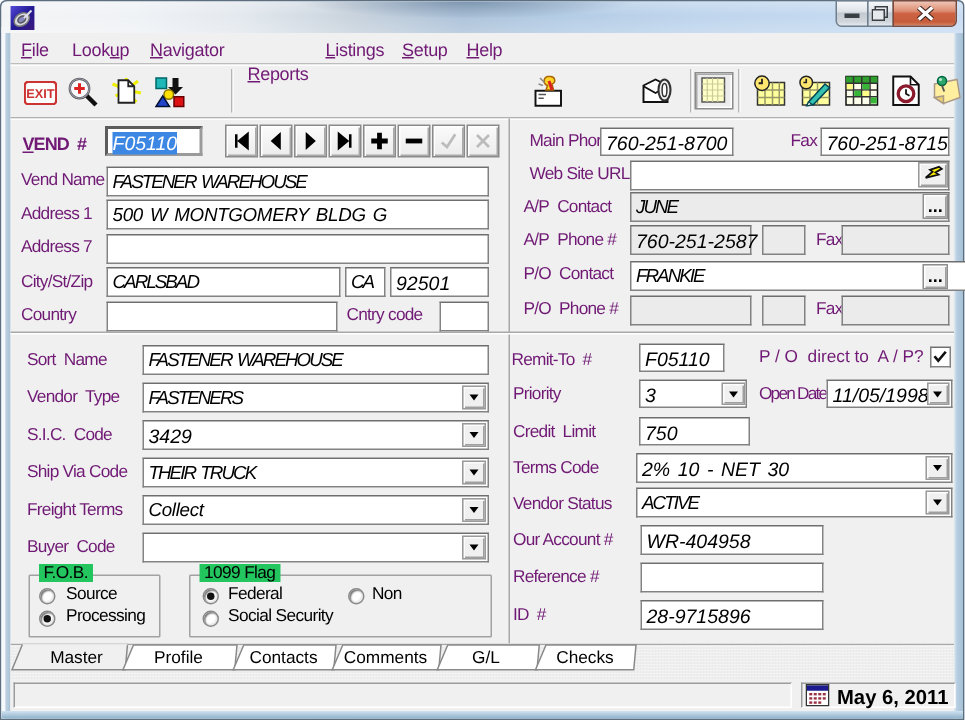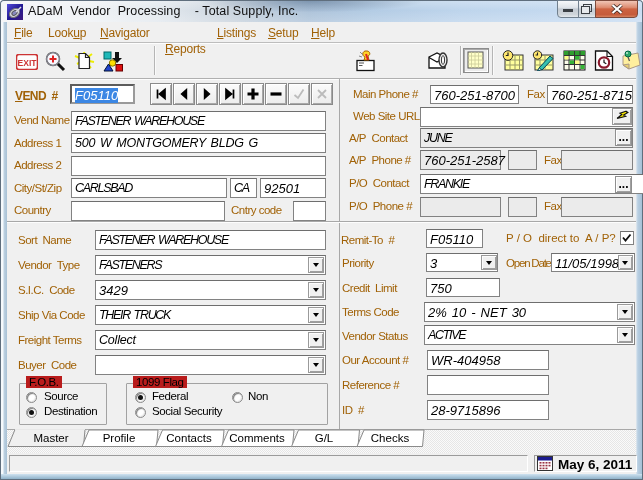--- a/index.html
+++ b/index.html
@@ -12,34 +12,34 @@
 #bright{position:absolute;left:636px;top:18px;width:6px;height:461px;background:linear-gradient(to right,#e3eaf0 0,#b9cfe2 30%,#a5c0d6 100%);}
 #bbot{position:absolute;left:1px;top:474px;width:641px;height:5px;background:linear-gradient(#cfe2f0,#8fb2c9);}
 #titlebar{position:absolute;left:1px;top:1px;width:641px;height:21px;border-radius:4px 4px 0 0;
  background:
  radial-gradient(ellipse 150px 15px at 310px 0px, rgba(70,100,134,0.55), rgba(70,100,134,0) 75%),
  linear-gradient(to bottom, rgba(255,255,255,0.26) 0%, rgba(255,255,255,0.02) 45%, rgba(255,255,255,0.20) 100%),
  linear-gradient(to right,#f3f4f6 0%,#eff2f5 14%,#e2e8ee 25%,#c9d3dd 36%,#acc2d9 48%,#b2cbe4 58%,#bdd4ec 72%,#c8dcf2 100%);}
 #titlebar .ttext{position:absolute;left:27px;top:3px;font-size:12.5px;color:#101010;letter-spacing:0.1px;}
 
 #client{position:absolute;left:7px;top:22px;width:629px;height:452px;background:#f0f0f0;}
-.lbl{position:absolute;font-size:11.5px;letter-spacing:-0.5px;color:#a16207;white-space:pre;}
+.lbl{position:absolute;font-size:11.5px;letter-spacing:-0.5px;color:#701a75;white-space:pre;}
 .fld{position:absolute;background:#fff;border:1px solid #828282;border-top-color:#6e6e6e;font-size:12.5px;letter-spacing:-1.3px;word-spacing:1.4px;color:#000;white-space:pre;padding:2px 0 0 3px;box-sizing:border-box;font-style:italic;}
 .num{font-size:13px;letter-spacing:0px;}
 .gray{background:#ebebeb;}
 .vline{position:absolute;width:1px;background:#a8a8a8;}
 .hline{position:absolute;height:1px;background:#a8a8a8;}
 .whline{position:absolute;height:1px;background:#fdfdfd;}
 .navbtn{position:absolute;background:linear-gradient(#fbfbfb,#ececec);border:1px solid #8a8a8a;box-shadow:inset 1px 1px 0 #ffffff, inset -1px -1px 0 #a9a9a9;box-sizing:border-box;}
 .cbbtn{position:absolute;background:#f0f0f0;border:1px solid #9a9a9a;box-shadow:inset 1px 1px 0 #fcfcfc, inset -1px -1px 0 #9f9f9f;box-sizing:border-box;}
 .mnu{font-size:12px;letter-spacing:-0.2px;}
 .arr::after{content:"";position:absolute;left:50%;top:50%;margin-left:-3.5px;margin-top:-2px;border-left:3.5px solid transparent;border-right:3.5px solid transparent;border-top:4px solid #000;}
 .dotbtn{position:absolute;background:#f1f1f1;border:1px solid #8f8f8f;box-shadow:inset 1px 1px 0 #fff, inset -1px -1px 0 #a0a0a0;box-sizing:border-box;font-weight:bold;font-size:12px;text-align:center;}
 .grp{position:absolute;border:1px solid #a2a2a2;border-radius:1px;}
-.grplbl{position:absolute;top:-8px;left:6px;background:#b91c1c;font-size:11.5px;letter-spacing:-0.4px;padding:0 3px;}
+.grplbl{position:absolute;top:-8px;left:6px;background:#22c55e;font-size:11.5px;letter-spacing:-0.4px;padding:0 3px;}
 .radio{position:absolute;width:11px;height:11px;border-radius:50%;background:#fff;box-shadow:inset 1px 1px 1px #7d7d7d, inset -1px -1px 1px #e8e8e8;border:1px solid #888;box-sizing:border-box;}
 .radio.on::after{content:"";position:absolute;left:2px;top:2px;width:5px;height:5px;border-radius:50%;background:#111;}
 .rtext{position:absolute;font-size:11.5px;letter-spacing:-0.4px;}
 u{text-decoration:underline;text-underline-offset:1px;}
 </style>
 </head>
 <body>
 <div id="win">
 <div id="framebg"></div>
     <div id="bleft"></div>
@@ -53,21 +53,20 @@
     <ellipse cx="7.5" cy="9" rx="2.8" ry="2" fill="#8a8ac0" stroke="#555" transform="rotate(-35 7.5 9)"></ellipse>
     <line x1="9" y1="8" x2="14" y2="3" stroke="#dddde8" stroke-width="1.4"></line>
     <defs>
           <linearGradient id="icg" x1="0" y1="0" x2="1" y2="1">
       <stop offset="0" stop-color="#5a50e0" stop-opacity="0.9"></stop>
             <stop offset="0.5" stop-color="#201890" stop-opacity="0.9"></stop>
             <stop offset="1" stop-color="#401878" stop-opacity="0.9"></stop>
     </linearGradient>
         </defs>
   </svg>
-  <span class="ttext">ADaM&nbsp; Vendor&nbsp; Processing&nbsp;&nbsp;&nbsp; - Total Supply, Inc.</span>
 
   <div style="position:absolute;left:556px;top:-1px;width:81px;height:18px;">
     <div style="position:absolute;left:0;top:0;width:22px;height:18px;border:1px solid #707f8d;border-radius:0 0 0 4px;background:linear-gradient(#f6f8fa 0%,#dfe4e9 40%,#c3cad2 50%,#d0d6db 85%,#e5eaee 100%);box-sizing:border-box;"></div>
     <div style="position:absolute;left:21px;top:0;width:18px;height:18px;border:1px solid #707f8d;background:linear-gradient(#f6f8fa 0%,#dfe4e9 40%,#c3cad2 50%,#d0d6db 85%,#e5eaee 100%);box-sizing:border-box;"></div>
     <div style="position:absolute;left:38px;top:0;width:43px;height:18px;border:1px solid #7c4a3c;border-radius:0 0 4px 0;background:linear-gradient(#f0c5b5 0%,#dd8d72 40%,#cd6342 50%,#c55c3c 85%,#d8825e 100%);box-sizing:border-box;"></div>
     <div style="position:absolute;left:6px;top:9px;width:10px;height:3px;background:#3a3f44;"></div>
     <svg style="position:absolute;left:24px;top:4px" width="12" height="10">
       <rect x="2.5" y="0.5" width="8" height="7" fill="none" stroke="#3a3f44"></rect>
       <rect x="0.5" y="2.5" width="8" height="7" fill="#e6e9ec" stroke="#3a3f44"></rect>
     </svg>
@@ -209,33 +208,33 @@
             </svg></div>
 <div class="navbtn" style="left:161px;top:0;width:22px;height:22px;"><svg width="20" height="20">
               <path d="M6 6 L14 14 M14 6 L6 14" stroke="#bbb" stroke-width="1.8"></path>
             </svg></div>
 </div>
 
 <div class="lbl" style="left:7px;top:92px;">Vend Name</div>
 <div class="fld" style="left:64px;top:89px;width:255px;height:20px;">FASTENER WAREHOUSE</div>
 <div class="lbl" style="left:7px;top:115px;">Address 1</div>
 <div class="fld" style="left:64px;top:111px;width:255px;height:20px;"><span style="font-size:12.5px;letter-spacing:-0.2px">500 W MONTGOMERY BLDG G</span></div>
-<div class="lbl" style="left:7px;top:137px;">Address 2</div>
+<div class="lbl" style="left:7px;top:137px;">Address 7</div>
 <div class="fld" style="left:64px;top:134px;width:255px;height:20px;"></div>
 <div class="lbl" style="left:7px;top:160px;">City/St/Zip</div>
 <div class="fld" style="left:64px;top:156px;width:156px;height:20px;">CARLSBAD</div>
 <div class="fld" style="left:223px;top:156px;width:27px;height:20px;">CA</div>
 <div class="fld num" style="left:253px;top:156px;width:66px;height:20px;">92501</div>
 <div class="lbl" style="left:7px;top:182px;">Country</div>
 <div class="fld" style="left:64px;top:179px;width:154px;height:20px;"></div>
 <div class="lbl" style="left:224px;top:182px;">Cntry code</div>
 <div class="fld" style="left:286px;top:179px;width:33px;height:20px;"></div>
 
 <div class="lbl" style="left:346px;top:66px;">Main Phone #</div>
-<div class="fld num" style="left:423px;top:63px;width:89px;height:19px;">760-251-8700</div>
+<div class="fld num" style="left:393px;top:63px;width:89px;height:19px;">760-251-8700</div>
 <div class="lbl" style="left:520px;top:66px;">Fax</div>
 <div class="fld num" style="left:540px;top:63px;width:86px;height:19px;">760-251-8715</div>
 <div class="lbl" style="left:346px;top:88px;">Web Site URL</div>
 <div class="fld" style="left:413px;top:85px;width:213px;height:20px;"></div>
 <div class="cbbtn" style="left:605px;top:86px;width:20px;height:17px;">
   <svg width="18" height="15">
             <g transform="rotate(35 9 7.5) scale(0.92) translate(1.5 0.5)">
               <path d="M8.5 0.5 L4.5 6 H6.8 L5.2 12.5 L11.5 5.2 H8.8 L11 0.5 Z" fill="#ffee00" stroke="#111" stroke-width="1.3"></path>
             </g>
           </svg>
@@ -274,21 +273,21 @@
 <div class="lbl" style="left:11px;top:337px;">Buyer&nbsp; Code</div>
 <div class="fld" style="left:88px;top:333px;width:231px;height:20px;"></div>
 <div class="cbbtn arr" style="left:301px;top:335px;width:16px;height:16px;"></div>
 
 <div class="grp" style="left:12px;top:361px;width:86px;height:40px;">
           <div class="grplbl">F.O.B.</div>
         </div>
 <div class="radio" style="left:19px;top:370px;"></div>
 <div class="rtext" style="left:37px;top:368px;">Source</div>
 <div class="radio on" style="left:19px;top:385px;"></div>
-<div class="rtext" style="left:37px;top:383px;">Destination</div>
+<div class="rtext" style="left:37px;top:383px;">Processing</div>
 <div class="grp" style="left:119px;top:361px;width:200px;height:40px;">
           <div class="grplbl">1099 Flag</div>
         </div>
 <div class="radio on" style="left:128px;top:370px;"></div>
 <div class="rtext" style="left:145px;top:368px;">Federal</div>
 <div class="radio" style="left:225px;top:370px;"></div>
 <div class="rtext" style="left:241px;top:368px;">Non</div>
 <div class="radio" style="left:128px;top:385px;"></div>
 <div class="rtext" style="left:145px;top:383px;">Social Security</div>
 

